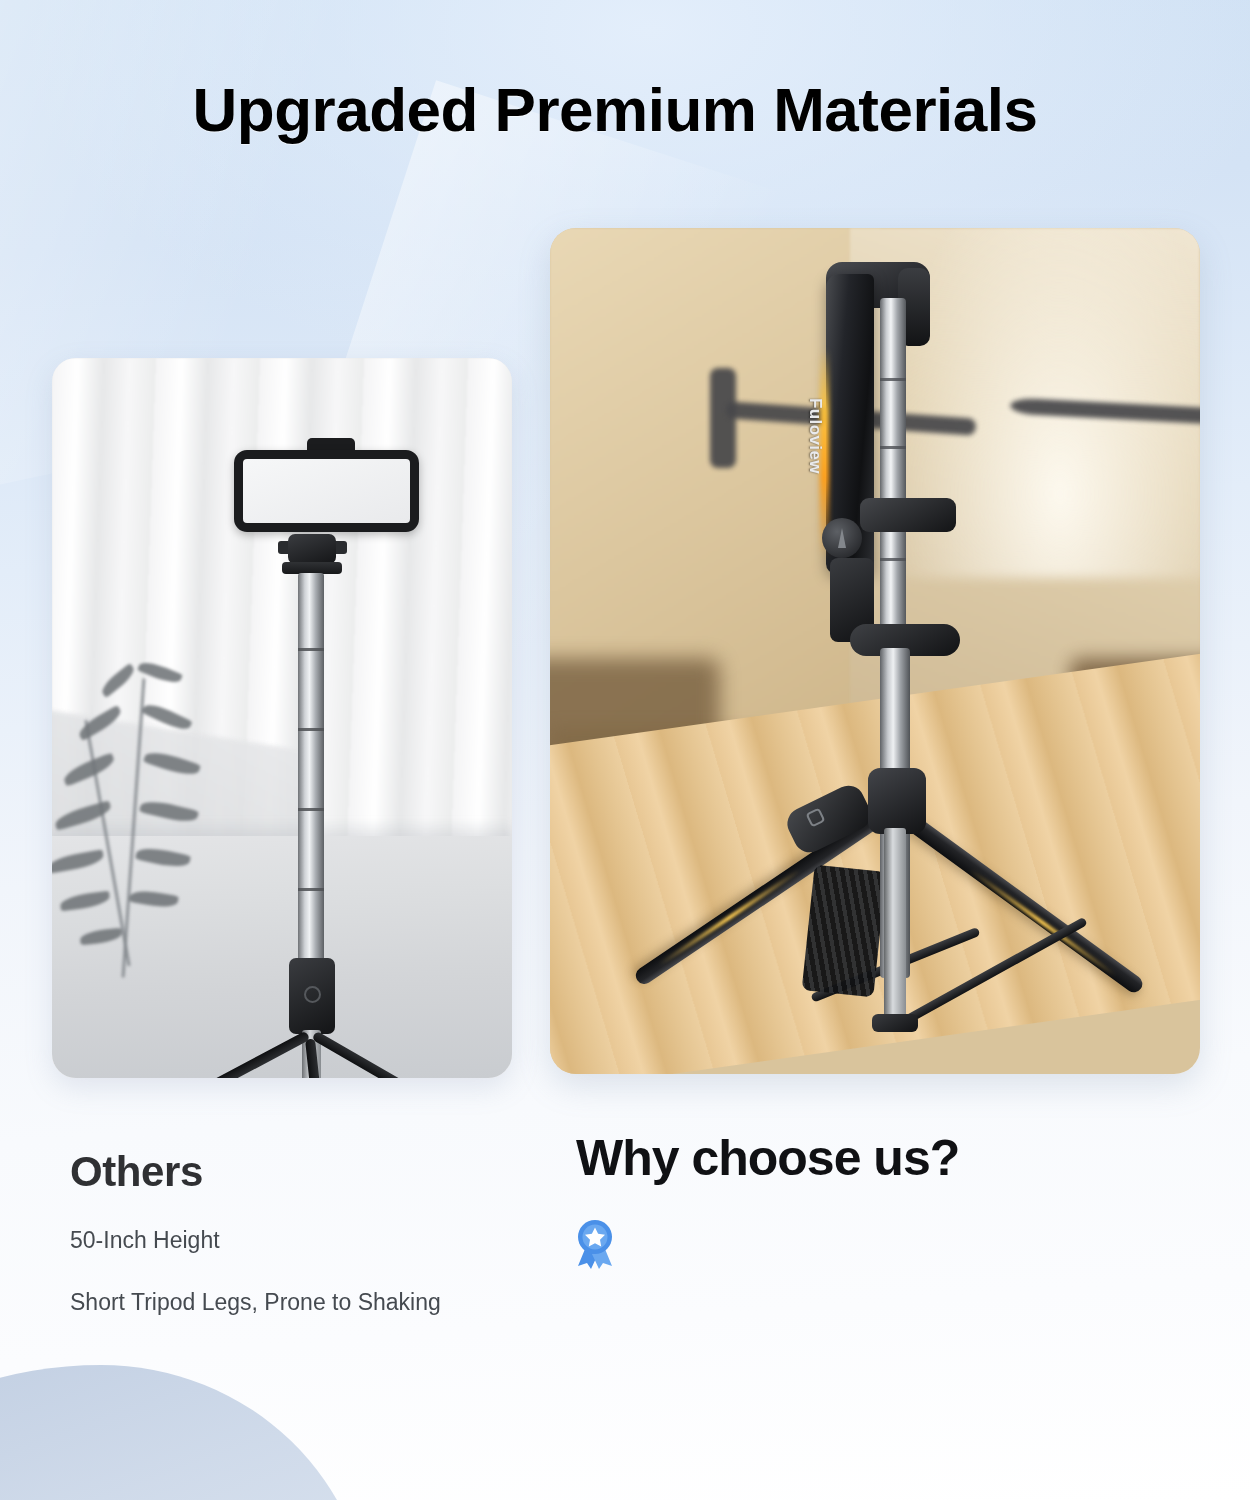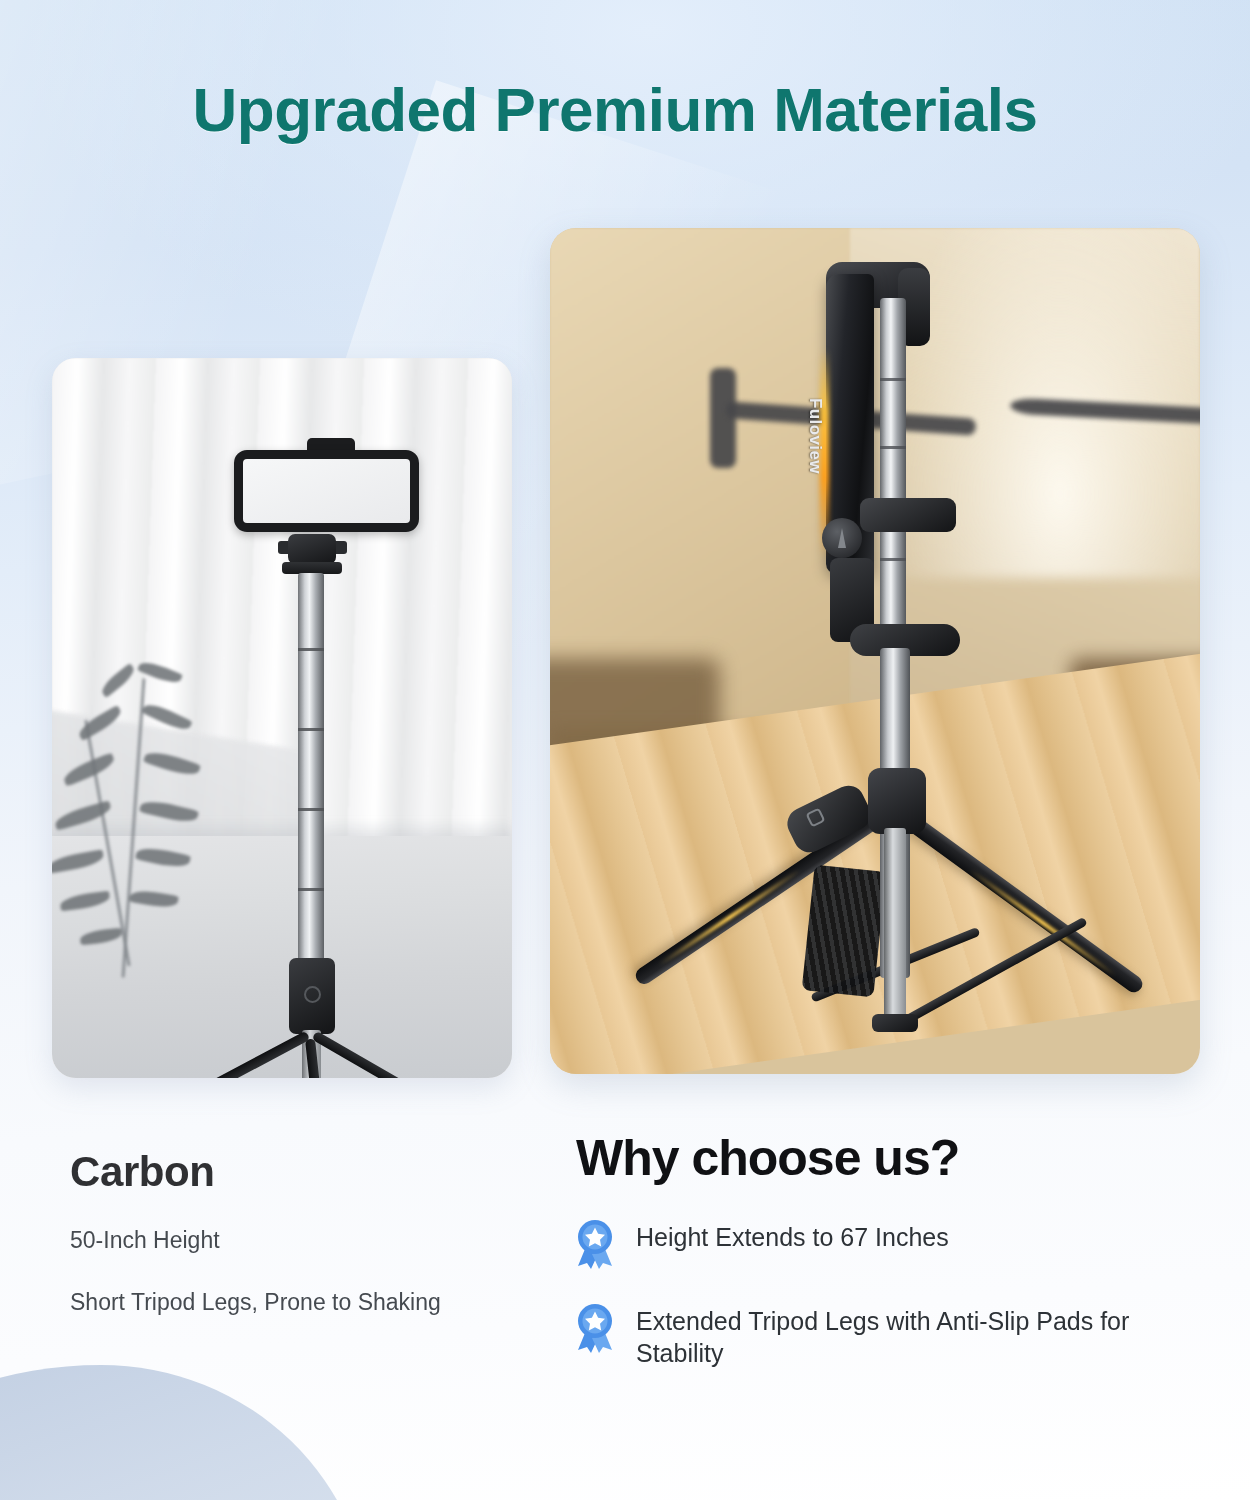--- a/index.html
+++ b/index.html
@@ -33,21 +33,21 @@
     background:linear-gradient(160deg,#b9c8de 0%, #cbd7e8 48%, #dbe4f0 100%);
     opacity:.92;
     pointer-events:none;
   }
 
   
   .title{
     position:absolute; left:0; top:74px; width:1230px;
     text-align:center;
     font-size:62px; font-weight:bold; letter-spacing:-0.5px;
-    color:#0f766e;
+    color:#000000;
     text-shadow:0 1px 0 rgba(255,255,255,.55);
   }
 
   
   .card{ position:absolute; overflow:hidden; }
   .card-left{
     left:52px; top:358px; width:460px; height:720px;
     border-radius:24px;
     box-shadow:0 10px 28px rgba(120,140,170,.18);
   }
@@ -411,49 +411,36 @@
       <div class="pr-ring1"></div>
       <div class="pr-ring2"></div>
       <div class="pr-midpole"></div>
       <div class="pr-hub"></div>
       <div class="pr-lowpole"></div>
       <div class="pr-foot"></div>
     </div>
   </div>
 </div>
 
-<div class="h-others">Carbon</div>
+<div class="h-others">Others</div>
 <div class="others-list">
   <div class="others-item">50-Inch Height</div>
   <div class="others-item">Short Tripod Legs, Prone to Shaking</div>
 </div>
 
 <div class="h-why">Why choose us?</div>
 <div class="why-list">
 
   <div class="why-item">
     <span class="badge">
       <svg viewBox="0 0 46 52" width="46" height="52">
         <path d="M13 31 L6 48 L15 45 L19 51 L26 36 Z" fill="#4a90e8"></path>
         <path d="M33 31 L40 48 L31 45 L27 51 L20 36 Z" fill="#6aa8f0"></path>
         <circle cx="23" cy="19" r="17" fill="#4a90e8"></circle>
         <circle cx="23" cy="19" r="12.5" fill="#6aa8f0"></circle>
         <path d="M23 9.5 l3.1 6.3 6.9 1 -5 4.9 1.2 6.9 -6.2-3.3 -6.2 3.3 1.2-6.9 -5-4.9 6.9-1 Z" fill="#ffffff"></path>
       </svg>
     </span>
-    <span class="why-text">Height Extends to 67 Inches</span>
   </div>
 
 
-  <div class="why-item">
-    <span class="badge">
-      <svg viewBox="0 0 46 52" width="46" height="52">
-        <path d="M13 31 L6 48 L15 45 L19 51 L26 36 Z" fill="#4a90e8"></path>
-        <path d="M33 31 L40 48 L31 45 L27 51 L20 36 Z" fill="#6aa8f0"></path>
-        <circle cx="23" cy="19" r="17" fill="#4a90e8"></circle>
-        <circle cx="23" cy="19" r="12.5" fill="#6aa8f0"></circle>
-        <path d="M23 9.5 l3.1 6.3 6.9 1 -5 4.9 1.2 6.9 -6.2-3.3 -6.2 3.3 1.2-6.9 -5-4.9 6.9-1 Z" fill="#ffffff"></path>
-      </svg>
-    </span>
-    <span class="why-text">Extended Tripod Legs with Anti-Slip Pads for Stability</span>
-  </div>
 
 </div>
 
 </body></html>

